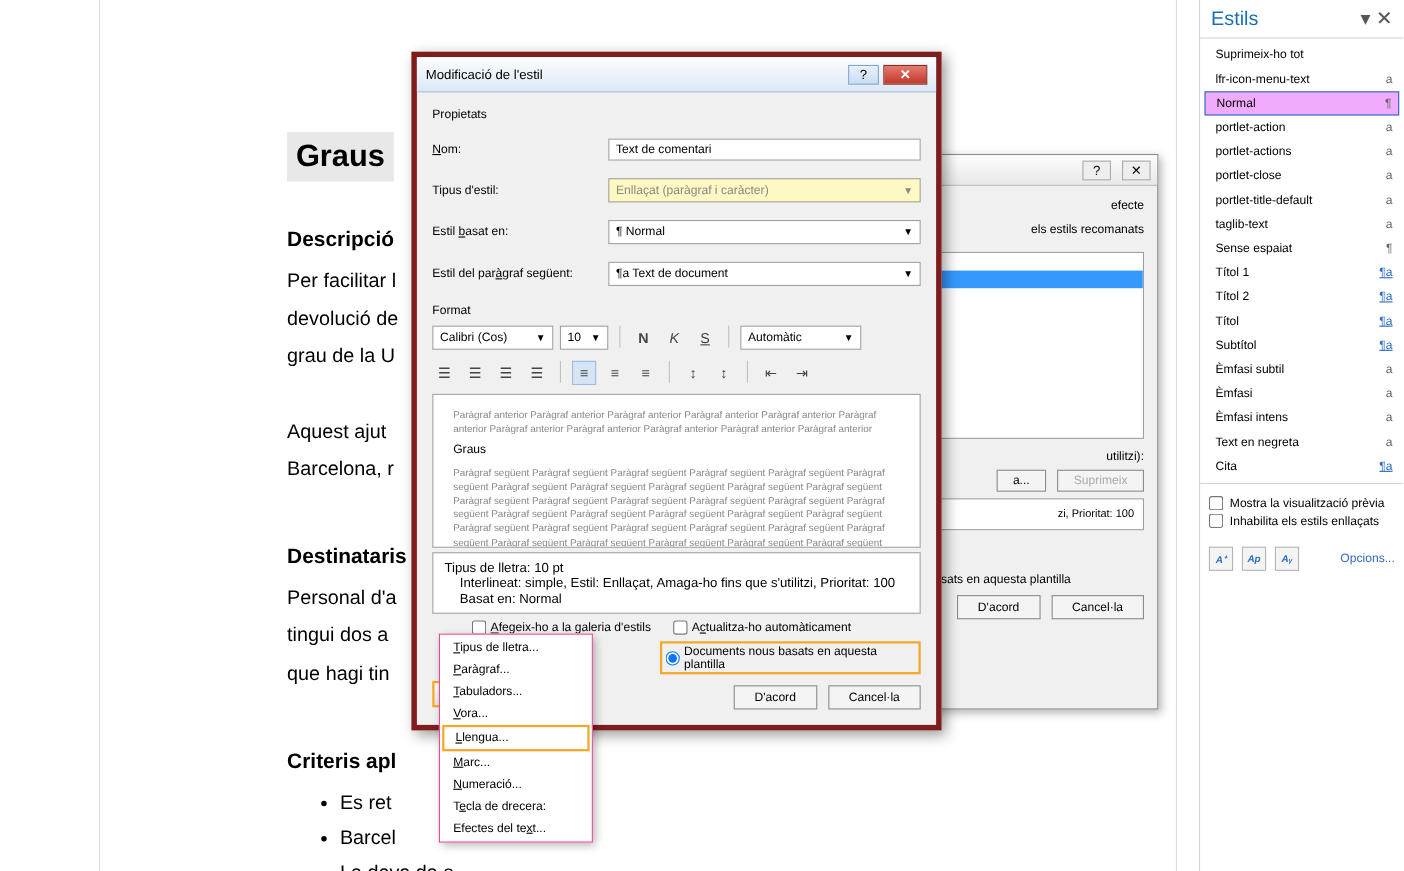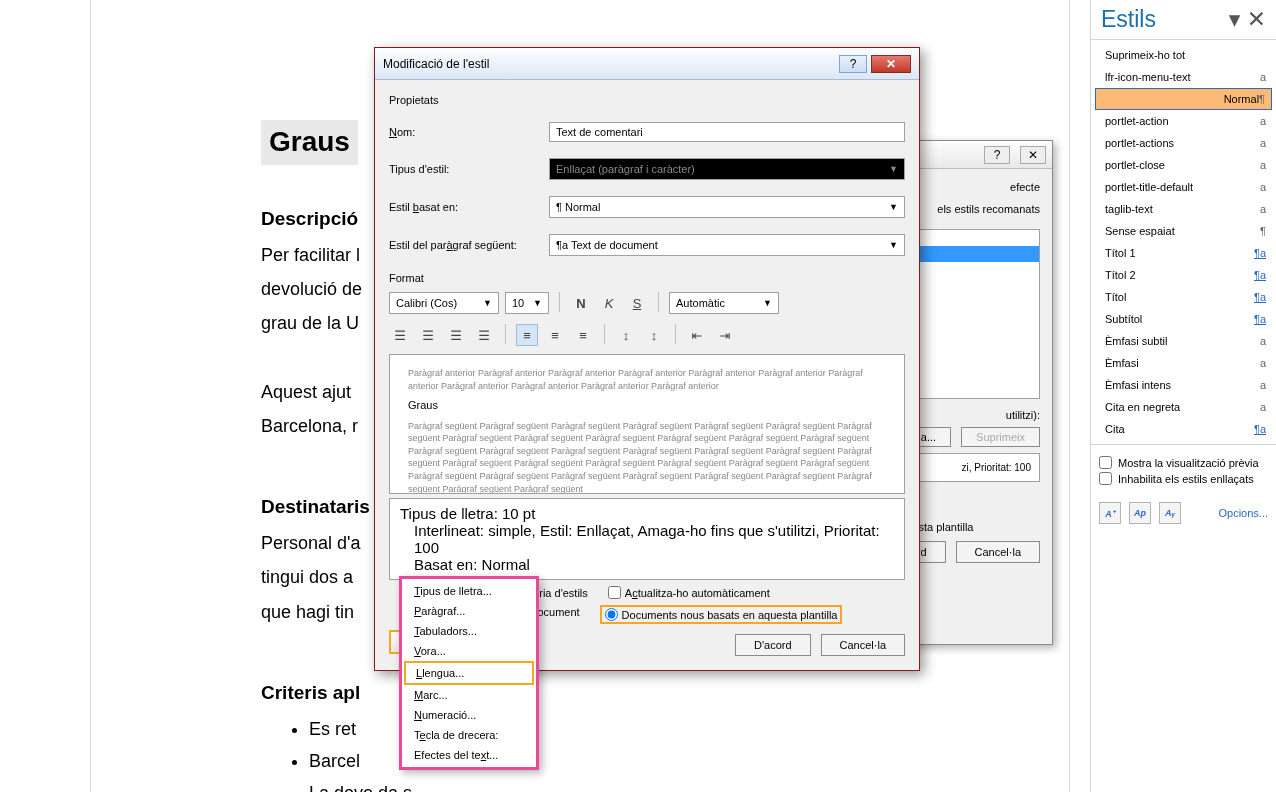--- a/index.html
+++ b/index.html
@@ -6,25 +6,25 @@
   body { font-family: "Segoe UI", Tahoma, sans-serif; font-size: 11px; background: #fff; position: relative; width: 1276px; height: 792px; overflow: hidden; }
   
   .document-area { position: absolute; left: 90px; top: 0; width: 980px; height: 792px; background: #fff; padding: 120px 170px 0 170px; color: #000; font-size: 18px; line-height: 1.45; border-left: 1px solid #ddd; border-right: 1px solid #ddd; }
   .doc-title { font-size: 28px; font-weight: bold; background: #e8e8e8; padding: 2px 8px; display: inline-block; margin-bottom: 20px; }
   .doc-h2 { font-size: 19px; font-weight: bold; margin: 20px 0 10px 0; }
   .doc-p { margin: 8px 0; }
   .doc-ul { list-style: disc; padding-left: 48px; margin-top: 8px; }
   .doc-ul li { margin: 6px 0; }
   
   .styles-pane { position: absolute; right: 0; top: 0; width: 186px; height: 792px; background: #fff; border-left: 1px solid #d4d4d4; }
-  .styles-title { font-size: 23px; color: #1a6fb0; padding: 6px 10px; border-bottom: 1px solid #d4d4d4; display: flex; justify-content: space-between; align-items: center; }
+  .styles-title { font-size: 18px; color: #1a6fb0; padding: 6px 10px; border-bottom: 1px solid #d4d4d4; display: flex; justify-content: space-between; align-items: center; }
   .styles-title .close { font-family: Arial; color: #555; cursor: pointer; }
   .styles-list { padding: 4px 0; }
   .style-item { display: flex; justify-content: space-between; align-items: center; padding: 2px 10px 2px 14px; font-size: 11px; line-height: 18px; cursor: pointer; }
-  .style-item.selected { border: 1px solid #2a6ac1; background: #fdba74; margin: 0 4px; padding: 1px 6px 1px 10px; justify-content: flex-end; }
+  .style-item.selected { border: 1px solid #2a6ac1; background: #f0abfc; margin: 0 4px; padding: 1px 6px 1px 10px; }
   .style-item .symbol { color: #666; font-size: 11px; }
   .style-item .symbol.u { text-decoration: underline; color: #2a6ac1; }
   .styles-checks { padding: 8px 8px; border-top: 1px solid #d4d4d4; }
   .styles-checks label { display: flex; align-items: center; gap: 6px; font-size: 11px; margin: 3px 0; }
   .styles-icons { display: flex; gap: 8px; padding: 6px 8px; align-items: center; }
   .styles-icons .icon-box { width: 22px; height: 22px; border: 1px solid #b5b5b5; background: #f4f4f4; display:flex;align-items:center;justify-content:center;font-size:9px;color:#2a6ac1;font-style:italic;font-weight:bold; }
   .styles-icons .options-link { margin-left: auto; color: #2a6ac1; cursor: pointer; }
   
   
   .manage-dialog { position: absolute; left: 553px; top: 140px; width: 500px; height: 505px; background: #f0f0f0; border: 1px solid #8a8a8a; box-shadow: 3px 3px 8px rgba(0,0,0,0.3); }
@@ -38,52 +38,52 @@
   .manage-btn { border: 1px solid #8a8a8a; background: #f4f4f4; padding: 3px 14px; font-size: 11px; }
   .manage-btn.disabled { color: #aaa; }
   .manage-preview { border: 1px solid #a0a0a0; background: #fff; padding: 8px; font-size: 10px; margin: 6px 0; }
   .radio-row { display: flex; align-items: center; gap: 20px; margin: 8px 0; }
   .radio-row label { display: flex; align-items: center; gap: 4px; }
   .dlg-btn-row { display: flex; justify-content: space-between; margin-top: 6px; }
   .dlg-btn-row .right { display: flex; gap: 10px; }
   .dlg-btn { border: 1px solid #8a8a8a; background: #f4f4f4; padding: 4px 18px; font-size: 11px; }
   
   
-  .modify-dialog { position: absolute; left: 374px; top: 47px; width: 546px; background: #f0f0f0; border: 1px solid #7f1d1d; box-shadow: 4px 4px 12px rgba(0,0,0,0.4); }
+  .modify-dialog { position: absolute; left: 374px; top: 47px; width: 482px; background: #f0f0f0; border: 5px solid #7f1d1d; box-shadow: 4px 4px 12px rgba(0,0,0,0.4); }
   .aero-title { height: 32px; background: linear-gradient(#fdfeff,#dce7f5); display: flex; align-items: center; padding: 0 8px; font-size: 12px; border-bottom: 1px solid #a9bdd6; }
   .aero-title .spacer { flex: 1; }
   .aero-title .aero-btn { width: 28px; height: 18px; margin-left: 4px; display: flex; align-items: center; justify-content: center; }
   .aero-title .aero-help { background: linear-gradient(#e9f1fb,#c9ddf3); border: 1px solid #7fa6d0; }
   .aero-title .aero-close { background: linear-gradient(#e67a6e,#c0392b); border: 1px solid #8b2a20; color: #fff; font-weight: bold; width: 40px; }
   .modify-body { padding: 8px 14px 14px 14px; font-size: 11px; }
   .fieldset-label { margin: 6px 0 4px 0; color: #000; }
   .field-row { display: flex; align-items: center; margin: 16px 0; gap: 10px; }
   .field-row .lbl { width: 150px; }
   .field-row .lbl u { text-decoration: underline; }
   .input-text { flex: 1; border: 1px solid #a0a0a0; background: #fff; height: 20px; padding: 2px 6px; font-size: 11px; }
   .select { flex: 1; border: 1px solid #a0a0a0; background: #fff; height: 22px; padding: 2px 6px; font-size: 11px; display: flex; align-items: center; justify-content: space-between; }
-  .select.disabled { background: #000000; color: #888; }
+  .select.disabled { background: #fef9c3; color: #888; }
   .select .arrow { font-size: 9px; }
   .toolbar-row { display: flex; gap: 6px; margin: 6px 0; padding: 2px 0; }
   .tb-sep { width: 1px; height: 20px; background: #c0c0c0; margin: 0 4px; }
   .tb-button { width: 22px; height: 22px; display: flex; align-items: center; justify-content: center; background: transparent; border: none; color: #444; font-size: 13px; }
   .tb-button.active { background: #d6e5f5; border: 1px solid #9bbde0; }
   .preview-box { border: 1px solid #a0a0a0; background: #fff; padding: 12px 18px; margin: 4px 0; height: 140px; font-size: 9px; color: #888; line-height: 1.4; overflow: hidden; }
   .preview-box .sample-label { color: #000; font-size: 11px; margin: 6px 0; }
-  .desc-box { border: 1px solid #a0a0a0; background: #fff; padding: 6px 10px; margin: 4px 0; font-size: 15px; }
+  .desc-box { border: 1px solid #a0a0a0; background: #fff; padding: 6px 10px; margin: 4px 0; font-size: 12px; }
   .check-row { display: flex; align-items: flex-start; gap: 20px; margin: 6px 0; padding-left: 36px; }
   .check-row label { display: flex; align-items: center; gap: 4px; }
   .highlight-radio { border: 2px solid #f5a623; padding: 1px 3px; }
   .format-btn-wrap { margin: 6px 0; }
   .format-btn { border: 2px solid #f5a623; background: linear-gradient(#fdfdfd,#e6e6e6); padding: 4px 16px 4px 10px; font-size: 11px; display: inline-flex; align-items: center; gap: 6px; }
   .format-btn .arrow { font-size: 9px; }
   .ok-cancel-row { display: flex; justify-content: flex-end; gap: 10px; margin-top: -26px; }
   
   
-  .format-menu { position: absolute; left: 399px; top: 576px; width: 140px; background: #fff; border: 3px solid #ec4899; box-shadow: 3px 3px 8px rgba(0,0,0,0.3); padding: 2px; }
+  .format-menu { position: absolute; left: 399px; top: 576px; width: 140px; background: #fff; border: 1px solid #ec4899; box-shadow: 3px 3px 8px rgba(0,0,0,0.3); padding: 2px; }
   .format-menu .mi { padding: 4px 10px; font-size: 11px; cursor: pointer; }
   .format-menu .mi.sel { border: 2px solid #f5a623; }
   .format-menu .mi u { text-decoration: underline; }
 </style>
 </head>
 <body>
 
 <div class="document-area">
   <div class="doc-title">Graus</div>
   <div class="doc-h2">Descripció</div>
@@ -172,21 +172,21 @@
       </div>
       <div class="style-item">
         <span>Èmfasi</span>
         <span class="symbol">a</span>
       </div>
       <div class="style-item">
         <span>Èmfasi intens</span>
         <span class="symbol">a</span>
       </div>
       <div class="style-item">
-        <span>Cita en negreta</span>
+        <span>Text en negreta</span>
         <span class="symbol">a</span>
       </div>
       <div class="style-item">
         <span>Cita</span>
         <span class="symbol u">¶a</span>
       </div>
     </div>
   <div class="styles-checks">
     <label>
         <input type="checkbox" style="">

